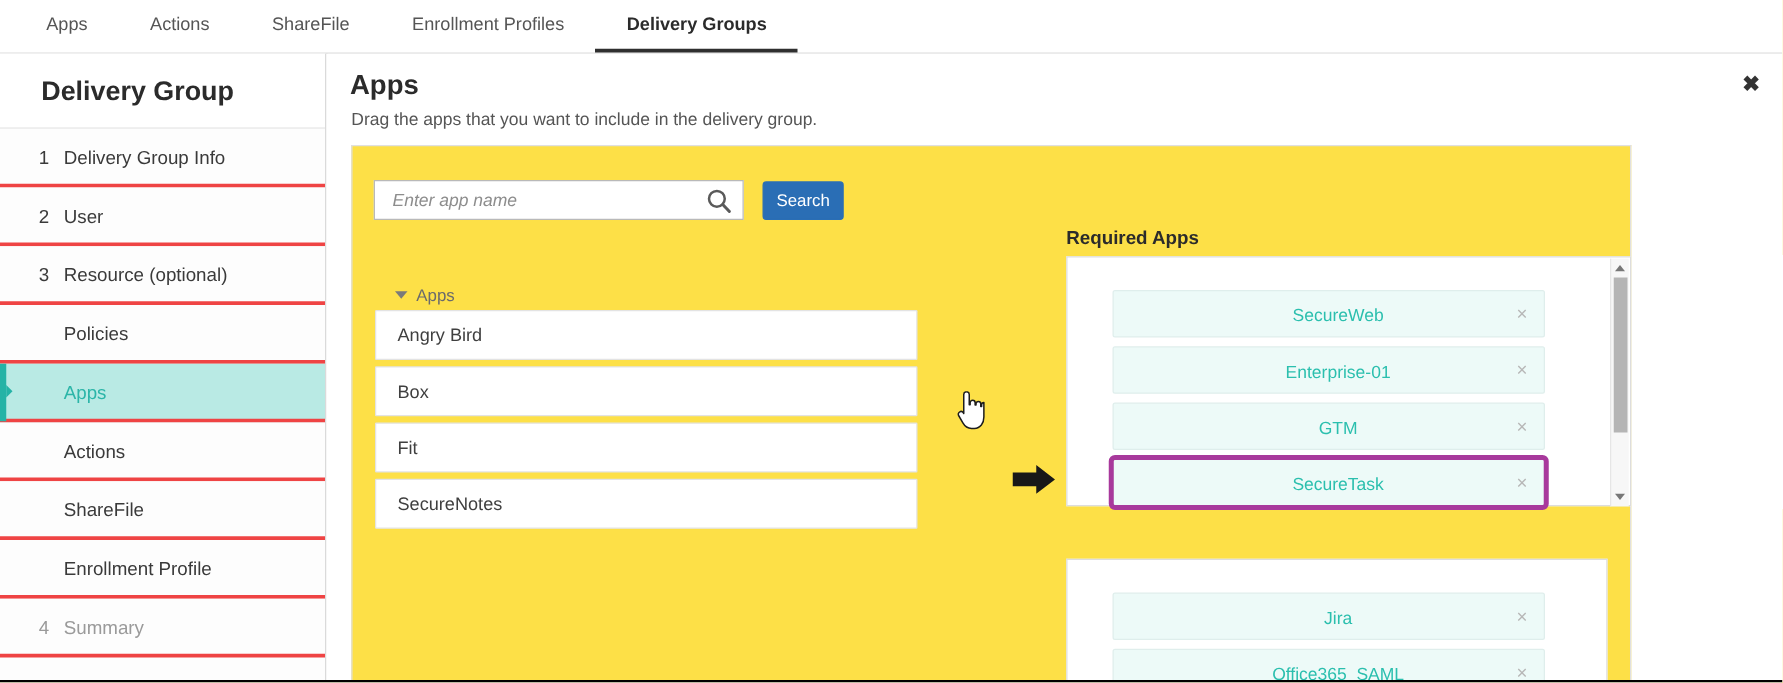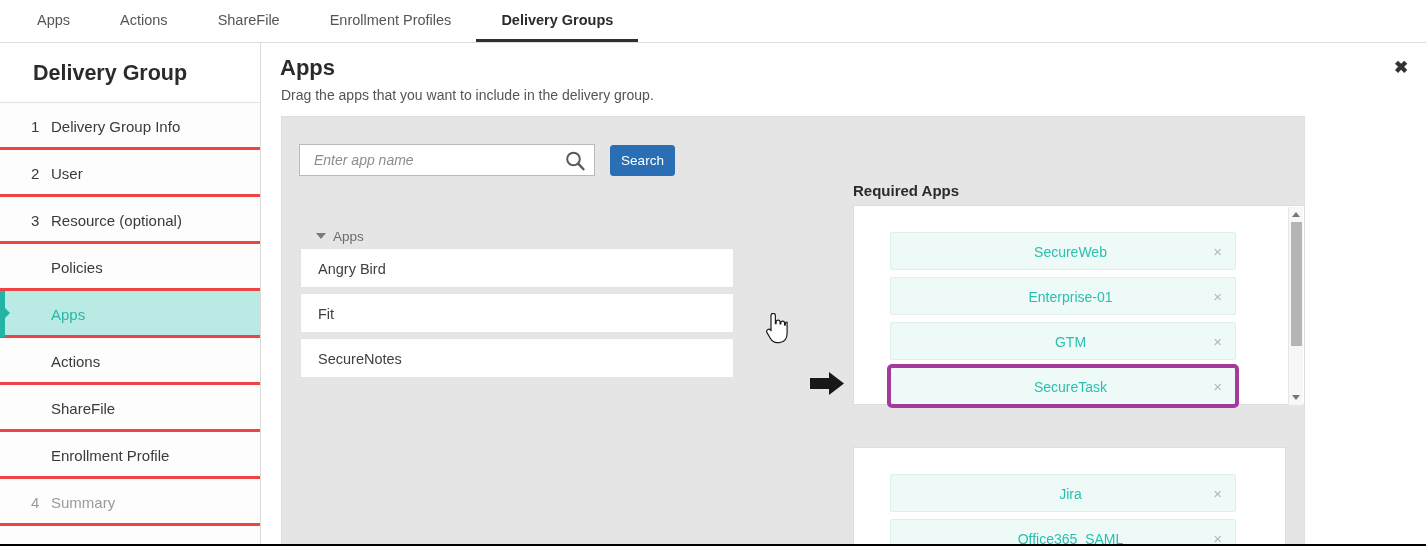--- a/index.html
+++ b/index.html
@@ -163,21 +163,21 @@
     cursor: pointer;
     user-select: none;
   }
 
   
   .panel {
     position: absolute;
     left: 19px; top: 73px;
     width: 1024px;
     height: 428px;
-    background: #e5e5e5;
+    background: #fde047;
     border: 1px solid #e0e0e0;
     border-bottom: none;
     box-sizing: border-box;
   }
 
   
   .search-row {
     position: absolute;
     left: 17px; top: 27px;
     display: flex;
@@ -435,20 +435,21 @@
         </div>
         <button class="search-btn">Search</button>
       </div>
 
       <div class="group-header">
         <span class="caret-down"></span><span>Apps</span>
       </div>
 
       <div class="app-list" id="applist-container">
           <div class="app-row">Angry Bird</div>
+          <div class="app-row">Box</div>
           <div class="app-row">Fit</div>
           <div class="app-row">SecureNotes</div>
         </div>
 
       <div class="drag-zone">
         <span class="arrow-right">
           <svg width="35" height="25" viewBox="0 0 35 25">
             <path d="M0 7 L19 7 L19 1 L34 12.5 L19 24 L19 18 L0 18 Z" fill="#181818"></path>
           </svg>
         </span>

